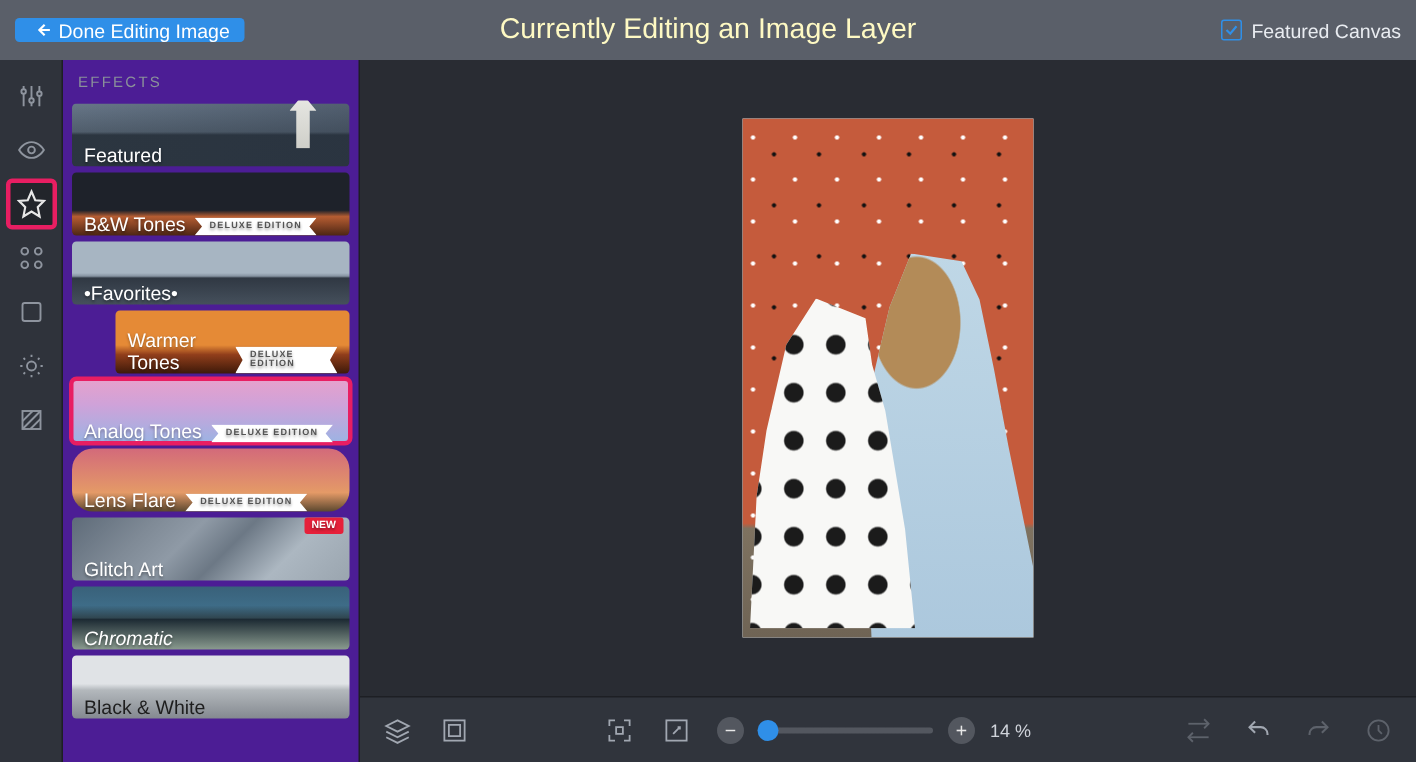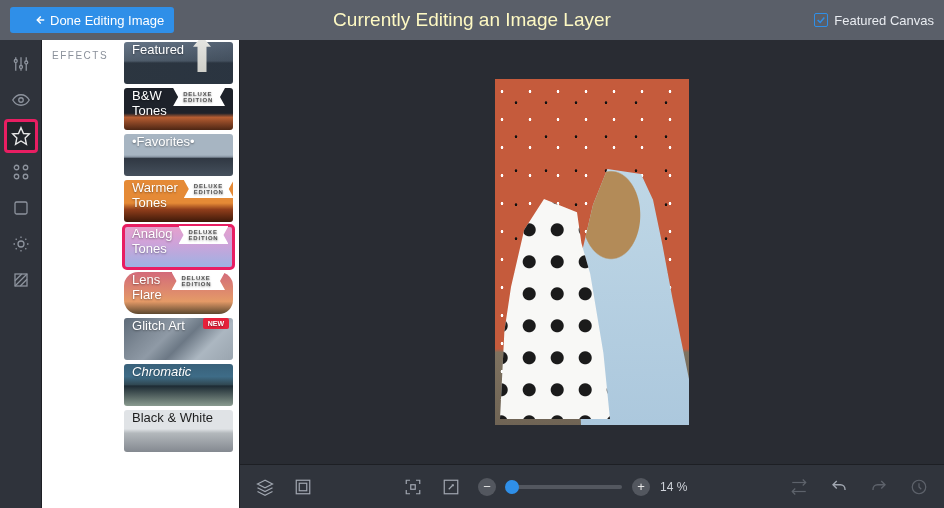--- a/index.html
+++ b/index.html
@@ -23,23 +23,23 @@
     background: #5a5f69;
     display: flex;
     align-items: center;
     padding: 0 10px;
   }
   .done-btn {
     background: #2f8fe8;
     color: #fff;
     border: none;
     border-radius: 3px;
-    height: 26px;
+    height: 16px;
     font-size: 13px;
-    padding: 0 10px 0 22px;
+    padding: 0 10px 0 11px;
     display: flex;
     align-items: center;
     cursor: pointer;
   }
   .done-btn svg { margin-right: 4px; }
   .topbar-title {
     position: absolute;
     left: 50%; transform: translateX(-50%);
     color: #fef9c3;
     font-size: 19px;
@@ -89,23 +89,24 @@
   .rail-btn.selected {
     outline: 3px solid #e81e62;
     outline-offset: -2px;
     color: #d9dde3;
     background: #22252b;
   }
 
   
   .panel {
     width: 198px;
-    background: #ffffff;
+    background: #4c1d95;
     border-right: 1px solid #1d1f24;
     display: flex;
+    flex-direction: column;
   }
   .panel-head {
     font-size: 10px;
     letter-spacing: 1.5px;
     color: #8a909a;
     padding: 10px 10px 6px 10px;
   }
   .panel-list {
     flex: 1;
     overflow-y: scroll;
@@ -115,21 +116,21 @@
   }
   .panel-list::-webkit-scrollbar { width: 8px; }
   .panel-list::-webkit-scrollbar-thumb { background: #5f636c; border-radius: 4px; }
   .panel-list-inner { padding: 2px 6px 20px 6px; }
 
   .cat {
     height: 42px;
     border-radius: 3px;
     margin-bottom: 4px;
     display: flex;
-    align-items: flex-start;
+    align-items: flex-end;
     padding: 0 8px;
     color: #fff;
     font-size: 13px;
     position: relative;
     cursor: pointer;
     text-shadow: 0 1px 2px rgba(0,0,0,.4);
   }
   .cat.sel {
     outline: 3px solid #e81e62;
     outline-offset: -1px;
@@ -166,21 +167,21 @@
     background: linear-gradient(#e8e8e4,#cfcfc9);
     clip-path: polygon(25% 100%,25% 30%,0 30%,50% 0,100% 30%,75% 30%,75% 100%);
   }
   .bg-favorites { background:
     linear-gradient(to bottom, #a7b5c2 50%, #8693a1 55%, #303843 58%, #45505c 100%);
   }
   .bg-bw { background:
     linear-gradient(to bottom, #1e222a 60%, #b65d32 70%, #4d2614 100%);
   }
   .bg-warm { background:
-    linear-gradient(to bottom, #e58a36 55%, #913e1b 70%, #3d1909 100%);
+    linear-gradient(to bottom, #e58a36 55%, #913e1b 70%, #3d1909 100%); margin-left: 29px;
   }
   .bg-analog { background:
     linear-gradient(to bottom, #e6a1cc 0%, #cfa2d9 40%, #9cb3e3 100%);
   }
   .bg-lens { background:
     linear-gradient(to bottom, #d36a7a 0%, #e49a67 70%, #5c482f 100%); border-radius: 14px;
   }
   .bg-glitch { background:
     linear-gradient(135deg, #5e6b79 0%, #7f8a96 25%, #8f9aa6 40%, #6c7885 55%, #acb7c1 75%, #9aa5af 100%);
   }

